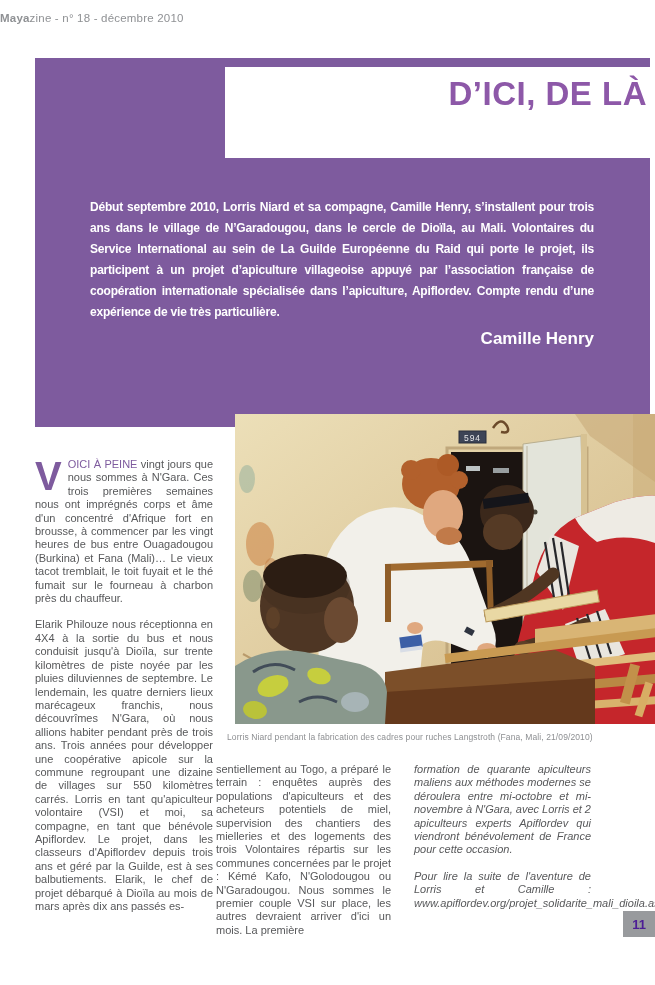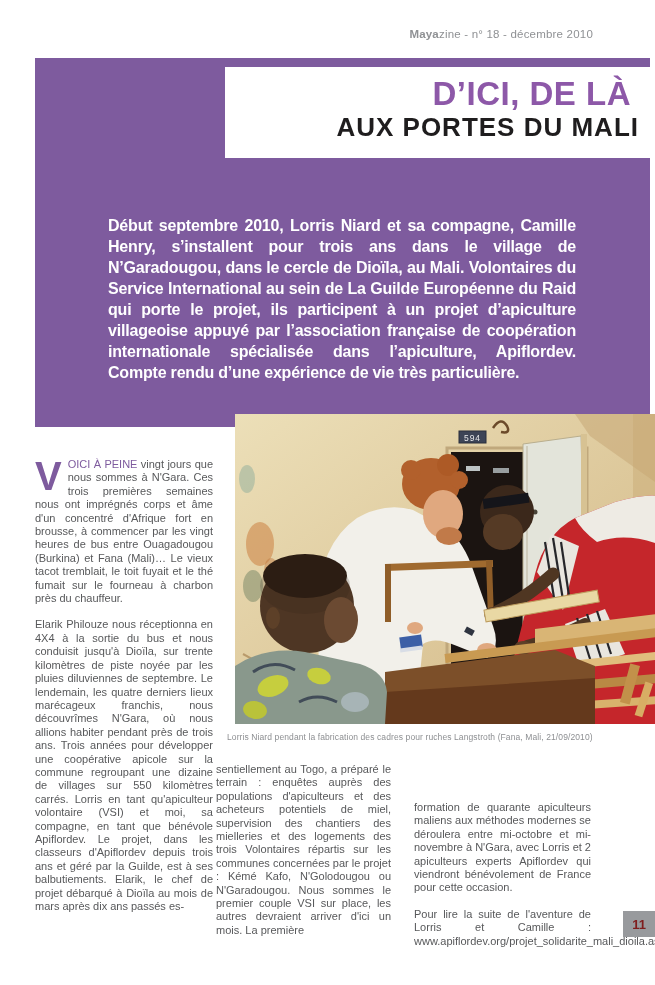--- a/index.html
+++ b/index.html
@@ -2,69 +2,69 @@
 <html lang="fr"><head>
 <meta charset="utf-8">
 <style>
   html,body{margin:0;padding:0;background:#ffffff;}
   #page{
     position:relative;width:655px;height:985px;background:#ffffff;
     font-family:"Liberation Sans", sans-serif;overflow:hidden;
   }
   
   .header-line{
-    position:absolute;top:28px;left:0;right:62px;text-align:right;
+    position:absolute;top:12px;left:0;right:62px;
     font-size:11.5px;color:#8f9194;letter-spacing:.2px;
   }
   .header-line .bold{font-weight:bold;}
   
   .purple-block{position:absolute;left:35px;top:58px;width:615px;height:369px;background:#7e5b9e;}
   .title-box{position:absolute;left:225px;top:67px;width:430px;height:91px;background:#ffffff;
     text-align:right;padding-top:9px;box-sizing:border-box;}
-  .title-line1{font-size:33px;font-weight:bold;color:#8d58a8;line-height:36px;padding-right:24px;letter-spacing:.5px;}
+  .title-line1{font-size:33px;font-weight:bold;color:#8d58a8;line-height:36px;padding-right:8px;letter-spacing:.5px;}
   .title-line2{font-size:26px;font-weight:bold;color:#1f1d1e;line-height:30px;padding-right:16px;letter-spacing:1px;}
   
   .intro{position:absolute;left:90px;top:197px;width:504px;color:#ffffff;}
-  .intro-text{margin:18px;font-size:16px;font-weight:bold;line-height:21px;text-align:justify;letter-spacing:-.2px;}
+  .intro-text{margin:0;font-size:12px;font-weight:bold;line-height:21px;text-align:justify;letter-spacing:-.2px;}
   .intro-sign{margin:6px 0 0 0;font-size:17px;font-weight:bold;text-align:right;}
   
   .photo{position:absolute;left:227px;top:414px;width:423px;height:310px;margin-left:8px;}
   .photo svg{display:block;}
   .caption{position:absolute;left:227px;top:732px;width:423px;text-align:left;
     font-size:8.5px;color:#8d8f92;letter-spacing:.1px;}
   
   .bodycol{position:absolute;font-size:11px;line-height:13.4px;color:#57585a;text-align:justify;}
   .bodycol p{margin:0 0 13px 0;}
   .col-left{left:35px;top:458px;width:178px;}
   .col-middle{left:216px;top:763px;width:175px;}
-  .col-right{left:414px;top:801px;width:177px;}
+  .col-right{left:414px;top:763px;width:177px;font-style:italic;}
   .dropcap{float:left;font-size:40px;line-height:33px;font-weight:bold;color:#7e5b9e;margin:2px 6px 0 0;}
   .lead{color:#7e5b9e;font-weight:normal;}
   
   .pagenum{position:absolute;left:623px;top:911px;width:32px;height:26px;background:#989a9d;
-    color:#7f1d1d;font-weight:bold;font-size:13px;display:flex;align-items:center;justify-content:center;}
+    color:#4c1d95;font-weight:bold;font-size:13px;display:flex;align-items:center;justify-content:center;}
 </style>
 </head>
 <body>
 
 <div id="page">
 
   <div class="header-line">
     <span class="bold">Maya</span><span>zine - n° 18 - décembre 2010</span>
   </div>
 
   <div class="purple-block"></div>
 
   <div class="title-box">
     <div class="title-line1">D’ICI, DE LÀ</div>
-    <div class="title-line2">AUX PORTES DU MALI</div>
   </div>
 
   <div class="intro">
     <p class="intro-text">Début septembre 2010, Lorris Niard et sa compagne, Camille Henry, s’installent pour trois ans dans le village de N’Garadougou, dans le cercle de Dioïla, au Mali. Volontaires du Service International au sein de La Guilde Européenne du Raid qui porte le projet, ils participent à un projet d’apiculture villageoise appuyé par l’association française de coopération internationale spécialisée dans l’apiculture, Apiflordev. Compte rendu d’une expérience de vie très particulière.</p>
+    <p class="intro-sign">Camille Henry</p>
   </div>
 
   <div class="photo">
     <svg width="423" height="310" viewBox="0 0 423 310" xmlns="http://www.w3.org/2000/svg">
       <defs>
         <linearGradient id="wallg" x1="0" y1="0" x2="1" y2="1">
           <stop offset="0" stop-color="#ecdfb8"></stop>
           <stop offset="1" stop-color="#d2b785"></stop>
         </linearGradient>
       </defs>

